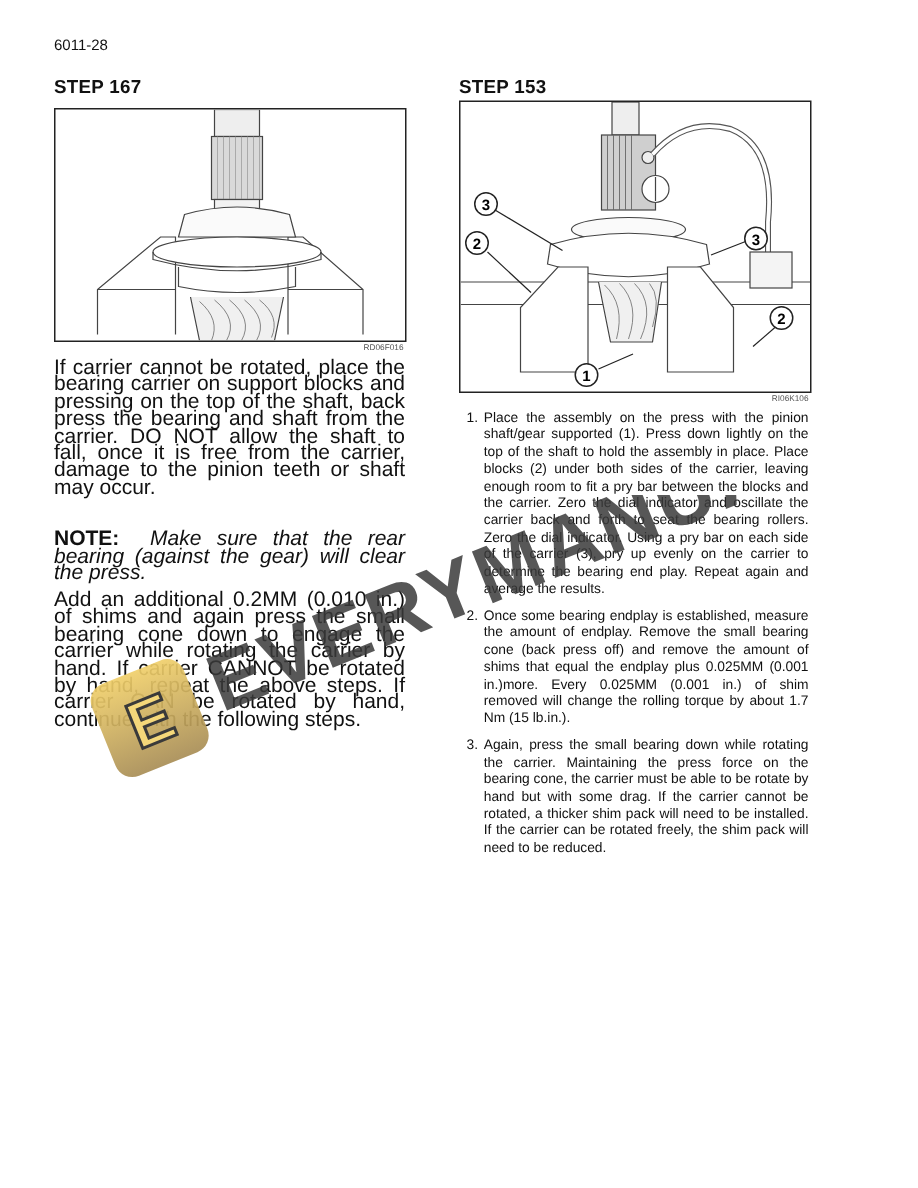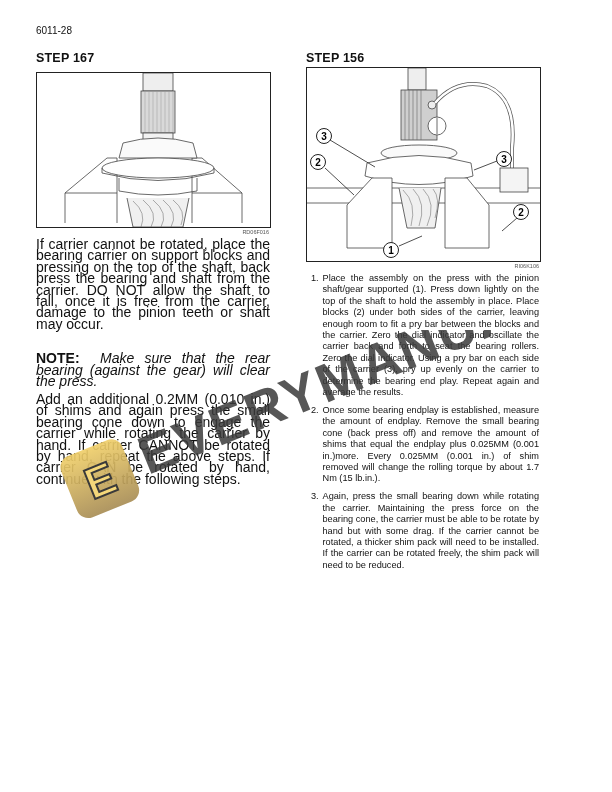--- a/index.html
+++ b/index.html
@@ -70,21 +70,21 @@
 
 <div class="para" style="left:36px; top:239px; width:234px;">
   <p>If carrier cannot be rotated, place the bearing carrier on support blocks and pressing on the top of the shaft, back press the bearing and shaft from the carrier. DO NOT allow the shaft to fall, once it is free from the carrier, damage to the pinion teeth or shaft may occur.</p>
   <p style="margin-top:23px;">
     <span class="note-label">NOTE:</span>&nbsp;
     <span class="note-body">Make sure that the rear bearing (against the gear) will clear the press.</span>
   </p>
   <p>Add an additional 0.2MM (0.010 in.) of shims and again press the small bearing cone down to engage the carrier while rotating the carrier by hand. If carrier CANNOT be rotated by hand, repeat the above steps. If carrier CAN be rotated by hand, continue with the following steps.</p>
 </div>
 
-<div class="step-title" style="left:306px; top:51px;">STEP  156</div>
+<div class="step-title" style="left:306px; top:51px;">STEP  153</div>
 
 <div class="figure" style="left:306px; top:67px; width:233px; height:193px;">
   <svg width="233" height="193" viewBox="0 0 233 193">
     <g fill="none" stroke="#444" stroke-width="0.8">
 
       <line x1="0" y1="120" x2="233" y2="120"></line>
       <line x1="0" y1="135" x2="233" y2="135"></line>
 
       <rect x="101" y="0" width="18" height="22" fill="#eee"></rect>
       <rect x="94" y="22" width="36" height="50" fill="#cfcfcf"></rect>

